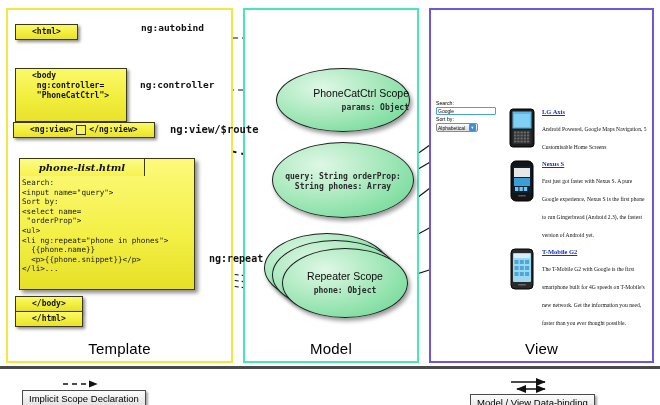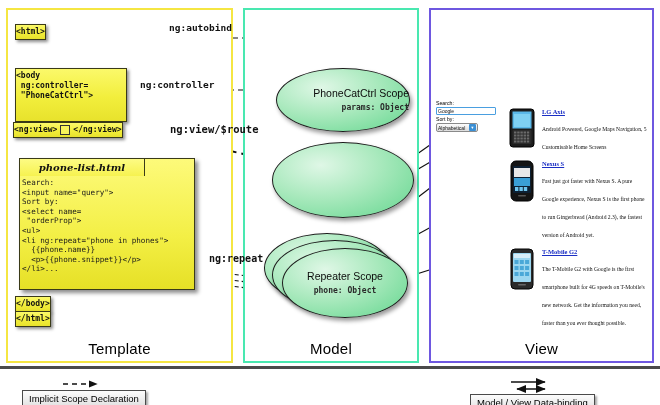--- a/index.html
+++ b/index.html
@@ -23,21 +23,21 @@
   }
 
   
   .chip{
     position:absolute;box-sizing:border-box;
     background:linear-gradient(180deg,#fbf96a 0%,#f2ee3c 55%,#e8e22c 100%);
     border:1px solid #3a3a18;
     font-family:"DejaVu Sans Mono",monospace;
     font-weight:bold;font-size:8px;color:#111;
     box-shadow:2px 2px 3px rgba(0,0,0,.45);
-    padding:2px 0;white-space:pre;line-height:1.25;
+    padding:2px 16px;white-space:pre;line-height:1.25;
   }
   .chip.html-open{left:15px;top:24px;}
   .chip.body-open{left:15px;top:68px;width:112px;height:54px;}
   .chip.ngview{left:13px;top:122px;display:flex;align-items:center;gap:1px;}
   .chip.body-close{left:15px;top:296px;}
   .chip.html-close{left:15px;top:311px;}
   .ngview-box{
     display:inline-block;width:8px;height:8px;
     border:1px solid #333;background:#f7f45a;margin:0 2px;
   }
@@ -121,21 +121,21 @@
     font-family:"Liberation Serif",serif;
     font-size:5.6px;line-height:7.2px;color:#111;
   }
 
   
   .elabel{
     position:absolute;
     font-family:"DejaVu Sans Mono",monospace;
     font-weight:bold;color:#111;background:transparent;
   }
-  .elabel.autobind{left:141px;top:22px;font-size:9.5px;margin-left:28px;}
+  .elabel.autobind{left:141px;top:22px;font-size:9.5px;}
   .elabel.controller{left:140px;top:79px;font-size:9.5px;}
   .elabel.route{left:170px;top:123px;font-size:10.5px;}
   .elabel.repeat{left:209px;top:253px;font-size:10px;}
 
   
   .legend{position:absolute;left:0;top:370px;width:660px;height:35px;}
   .lg-item{position:absolute;display:flex;align-items:center;flex-direction:column;}
   .lg-box{
     box-sizing:border-box;border:1px solid #4a4a4a;
     background:linear-gradient(180deg,#fcfcfc,#e2e2e2);
@@ -229,20 +229,23 @@
   <div class="scope rep-b"></div>
 
 
   <div class="scope catctrl">
     <div class="nm">PhoneCatCtrl
 Scope</div>
     <div class="props">params: Object</div>
   </div>
 
   <div class="scope listctrl">
+    <div class="props">query: String
+orderProp: String
+phones: Array</div>
   </div>
 
   <div class="scope repeater">
     <div class="nm">Repeater
 Scope</div>
     <div class="props">phone: Object</div>
   </div>
 
   <div class="panel view">
     <div class="panel-title">View</div>

